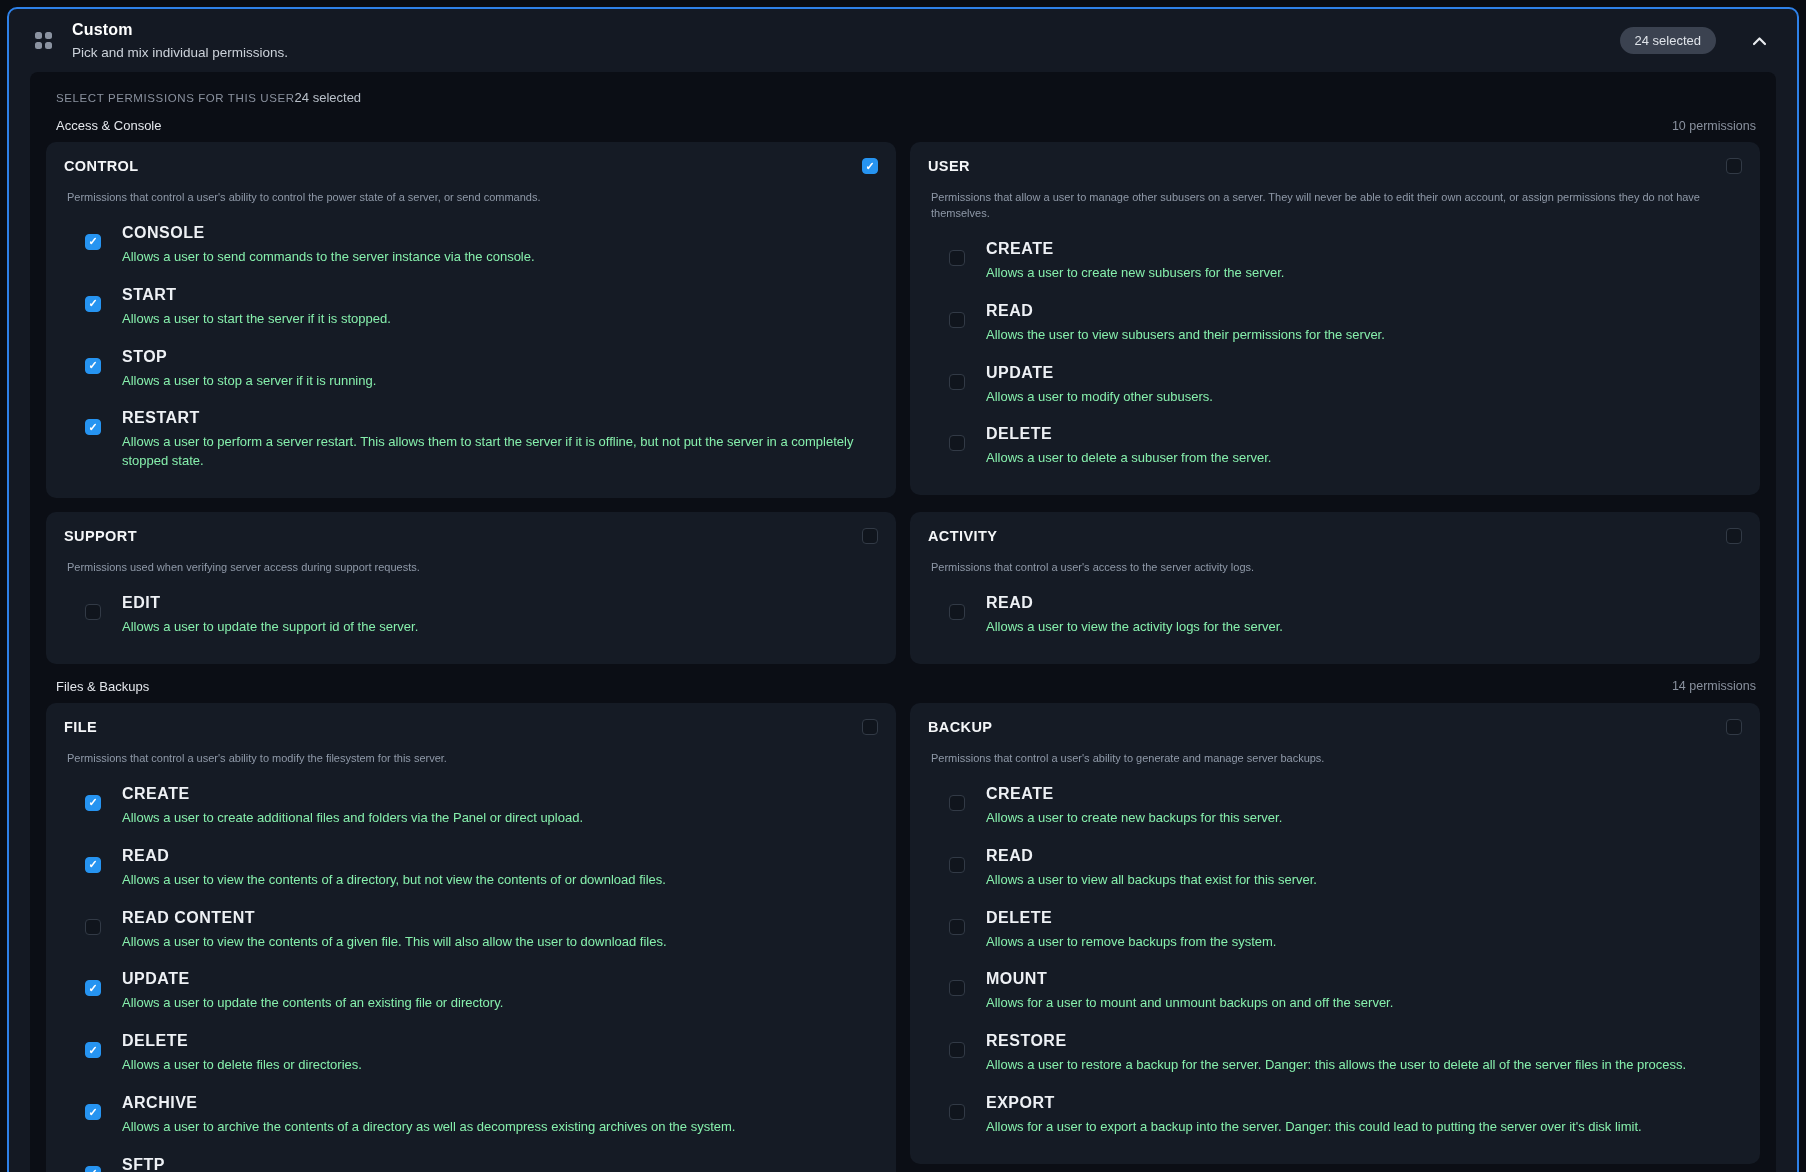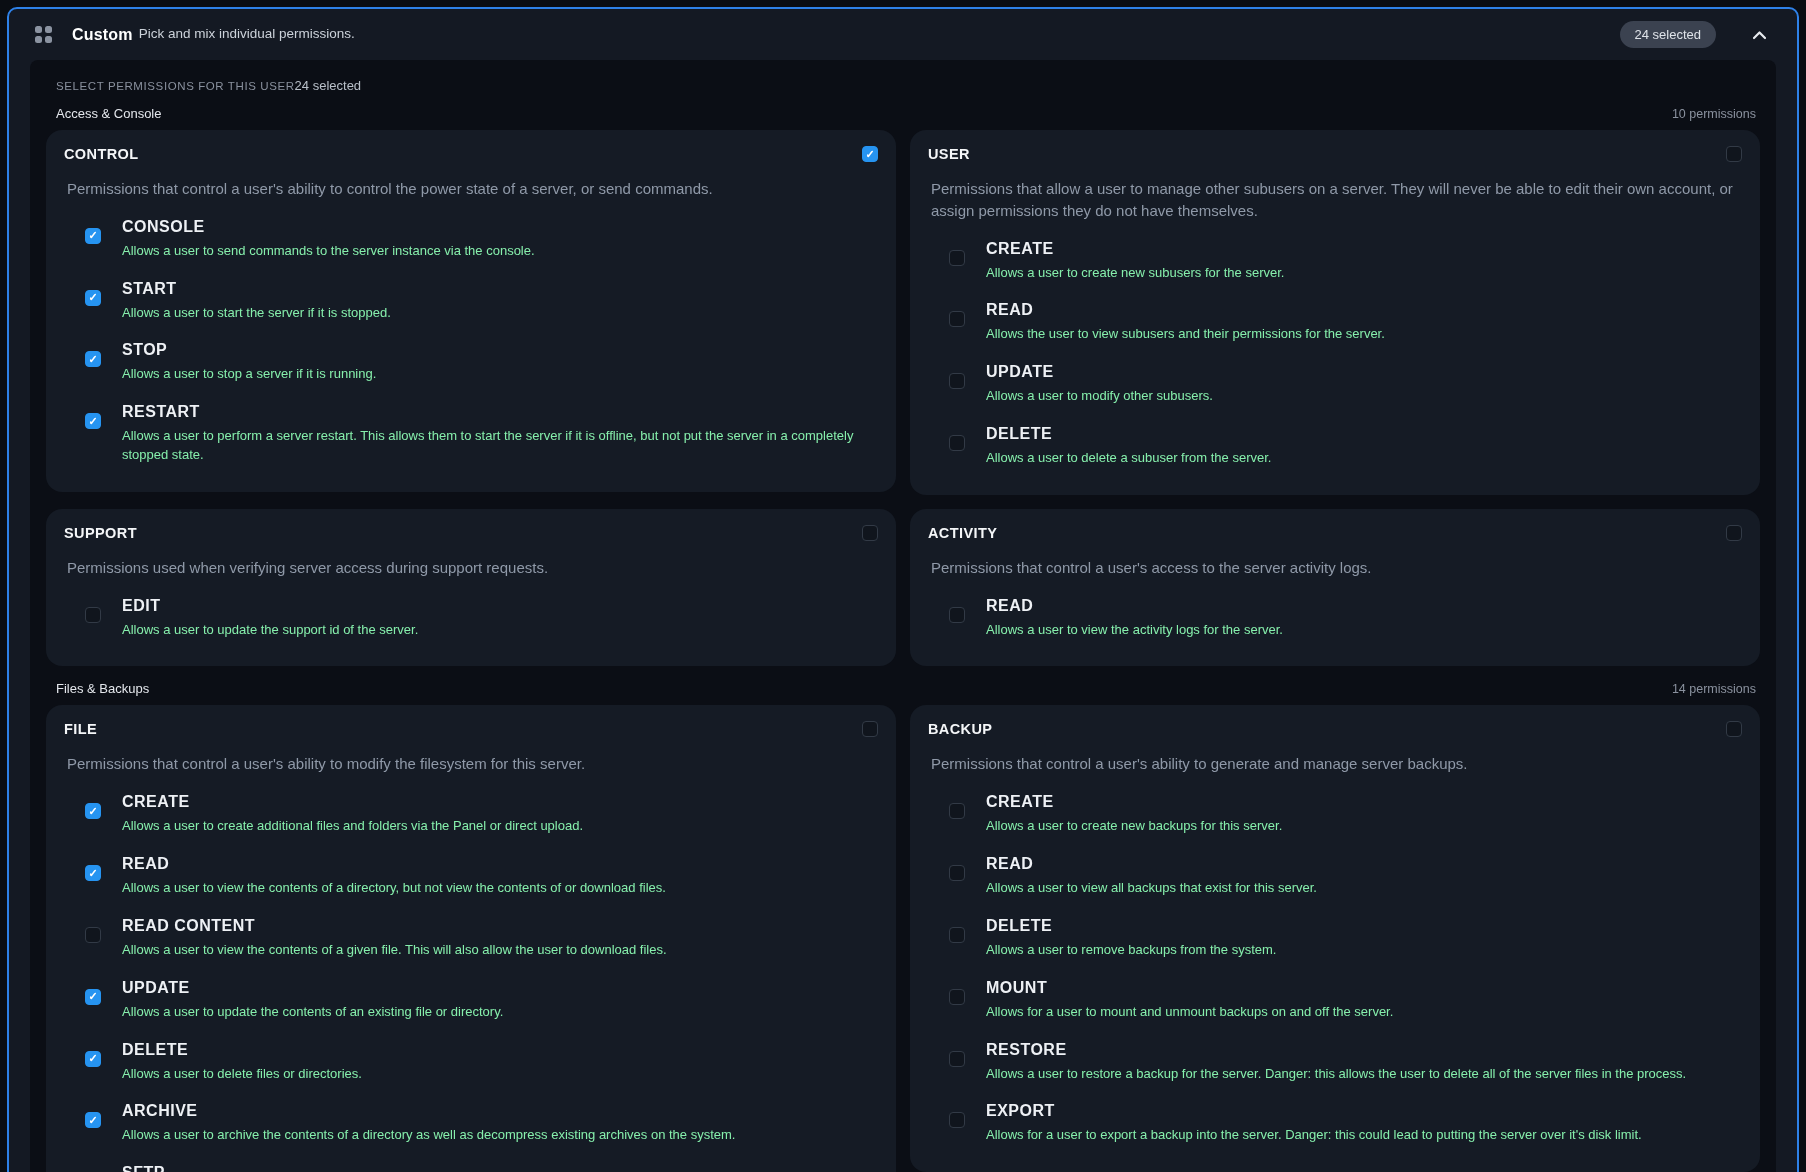--- a/index.html
+++ b/index.html
@@ -19,21 +19,21 @@
     overflow: hidden;
   }
   
   .hdr {
     display: flex; align-items: center;
     padding: 12px 24px 12px 26px;
     gap: 20px; flex-shrink: 0;
   }
   .grid-icon { display: grid; grid-template-columns: 7px 7px; gap: 3px; }
   .grid-icon span { width: 7px; height: 7px; border-radius: 2.5px; background: #8b93a1; }
-  .hdr-titles { display: flex; gap: 6px; flex-grow: 1; }
+  .hdr-titles { display: flex; flex-direction: column; gap: 6px; flex-grow: 1; }
   .hdr-title { font-size: 16px; font-weight: bold; color: #ffffff; letter-spacing: .2px; }
   .hdr-sub { font-size: 13.5px; color: #ccd2da; }
   .pill {
     background: #3b4250; color: #dfe3e9;
     font-size: 13px; padding: 6px 15px;
     border-radius: 999px; white-space: nowrap;
   }
   .chev { margin-left: 16px; margin-right: 6px; cursor: pointer; display: flex; align-items: center; }
   
   .panel {
@@ -56,26 +56,26 @@
   .group-name { font-size: 13px; color: #e4e7ec; }
   .group-count { font-size: 12.5px; color: #8a919e; }
   .cards-grid {
     display: grid; grid-template-columns: 1fr 1fr;
     gap: 14px; align-items: start;
     margin-bottom: 6px;
   }
   
   .card {
     background: #151b25;
-    border-radius: 16px;
+    border-radius: 10px;
     padding: 16px 18px 18px;
   }
   .card-head { display: flex; justify-content: space-between; align-items: center; }
   .card-title { font-size: 14.5px; font-weight: bold; color: #f4f6f8; letter-spacing: .4px; }
-  .card-desc { font-size: 15px; color: #8f99a8; margin-top: 16px; padding-left: 3px; line-height: 1.45; }
+  .card-desc { font-size: 11px; color: #8f99a8; margin-top: 16px; padding-left: 3px; line-height: 1.45; }
   .items { margin-top: 8px; }
   .perm-item { display: flex; gap: 21px; padding: 10px 6px 9px 21px; }
   .item-text { display: flex; flex-direction: column; gap: 6px; }
   .item-label { font-size: 16px; font-weight: bold; color: #eef1f5; letter-spacing: .5px; }
   .item-desc { font-size: 13px; color: #86efac; line-height: 1.45; }
   
   .checkbox {
     width: 16px; height: 16px; flex-shrink: 0;
     border-radius: 4px;
     background: #10151d;

